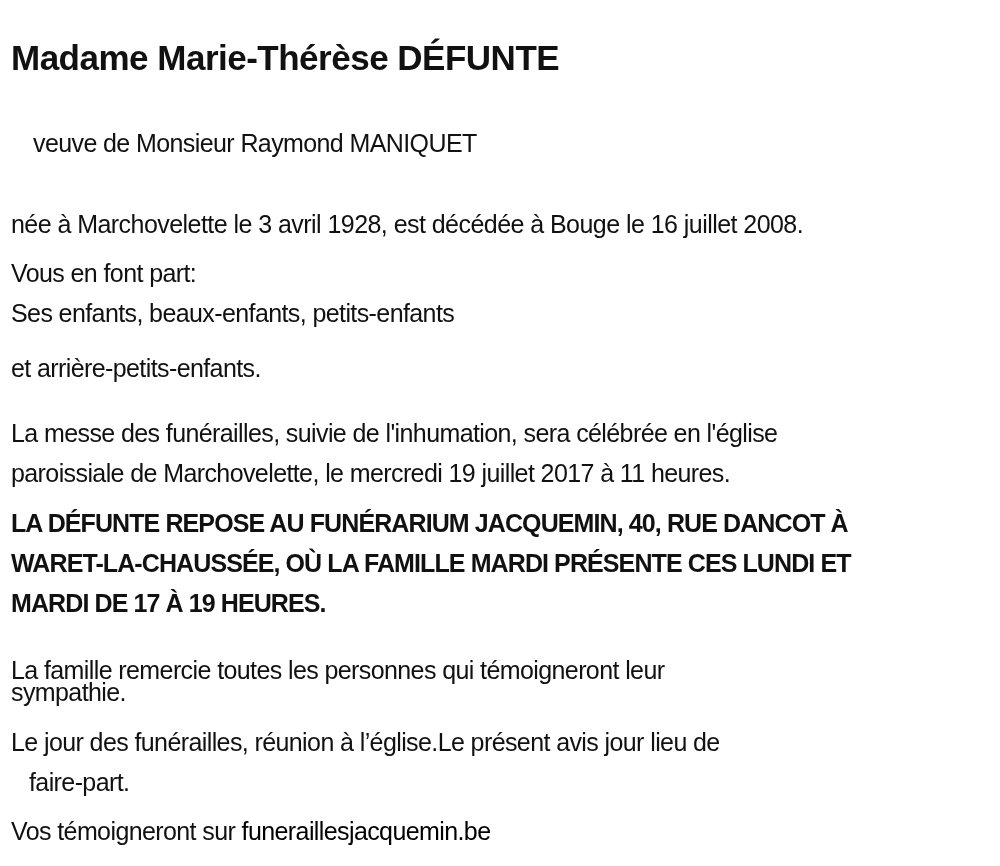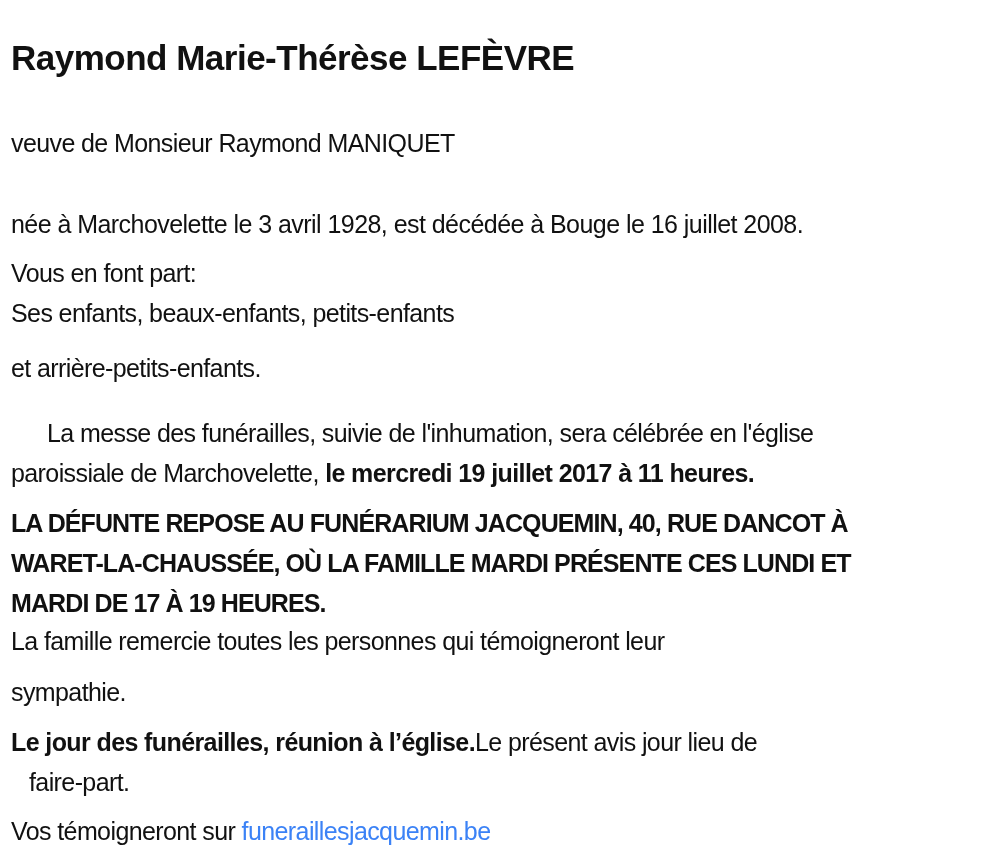--- a/index.html
+++ b/index.html
@@ -29,52 +29,52 @@
       line-height: 30px;
       letter-spacing: -0.6px;
       transform-origin: left center;
     }
     .title {
       font-size: 35px;
       font-weight: bold;
       letter-spacing: -0.5px;
       line-height: 40px;
     }
-    .bold { font-weight: bold; }
+    .bold { font-weight: normal; }
     .caps {
       font-weight: bold;
       letter-spacing: -0.9px;
     }
-    .link { color: #3b82f6; text-decoration: none; text-align: right; }
+    .link { color: #000000; text-decoration: none; text-align: right; }
   </style>
 </head>
 <body>
 
 <div class="page">
 
-  <div class="line title" style="top:38px;">Raymond Marie-Thérèse LEFÈVRE</div>
+  <div class="line title" style="top:38px;">Madame Marie-Thérèse DÉFUNTE</div>
 
-  <div class="line" style="top:128px;">veuve de Monsieur Raymond MANIQUET</div>
+  <div class="line" style="top:128px;margin-left:22px;">veuve de Monsieur Raymond MANIQUET</div>
 
   <div class="line" style="top:209px; letter-spacing:-0.55px;">née à Marchovelette le 3 avril 1928, est décédée à Bouge le 16 juillet 2008.</div>
 
   <div class="line" style="top:258px;">Vous en font part:</div>
   <div class="line" style="top:298px;">Ses enfants, beaux-enfants, petits-enfants</div>
   <div class="line" style="top:338px;margin-top:15px;">et arrière-petits-enfants.</div>
 
-  <div class="line" style="top:418px;margin-left:36px;">La messe des funérailles, suivie de l'inhumation, sera célébrée en l'église</div>
+  <div class="line" style="top:418px;">La messe des funérailles, suivie de l'inhumation, sera célébrée en l'église</div>
   <div class="line" style="top:458px;">
     <span>paroissiale de Marchovelette, </span><span class="bold">le mercredi 19 juillet 2017 à 11 heures.</span>
   </div>
 
   <div class="line caps" style="top:508px;">LA DÉFUNTE REPOSE AU FUNÉRARIUM JACQUEMIN, 40, RUE DANCOT À</div>
   <div class="line caps" style="top:548px;">WARET-LA-CHAUSSÉE, OÙ LA FAMILLE MARDI PRÉSENTE CES LUNDI ET</div>
   <div class="line caps" style="top:588px;">MARDI DE 17 À 19 HEURES.</div>
 
-  <div class="line" style="top:626px;">La famille remercie toutes les personnes qui témoigneront leur</div>
+  <div class="line" style="top:655px;">La famille remercie toutes les personnes qui témoigneront leur</div>
   <div class="line" style="top:677px;">sympathie.</div>
 
   <div class="line" style="top:727px;">
     <span class="bold">Le jour des funérailles, réunion à l’église.</span><span>Le présent avis jour lieu de</span>
   </div>
   <div class="line" style="top:767px;margin-left:18px;">faire-part.</div>
 
   <div class="line" style="top:816px;">
     <span>Vos témoigneront sur </span><span class="link">funeraillesjacquemin.be</span>
   </div>

